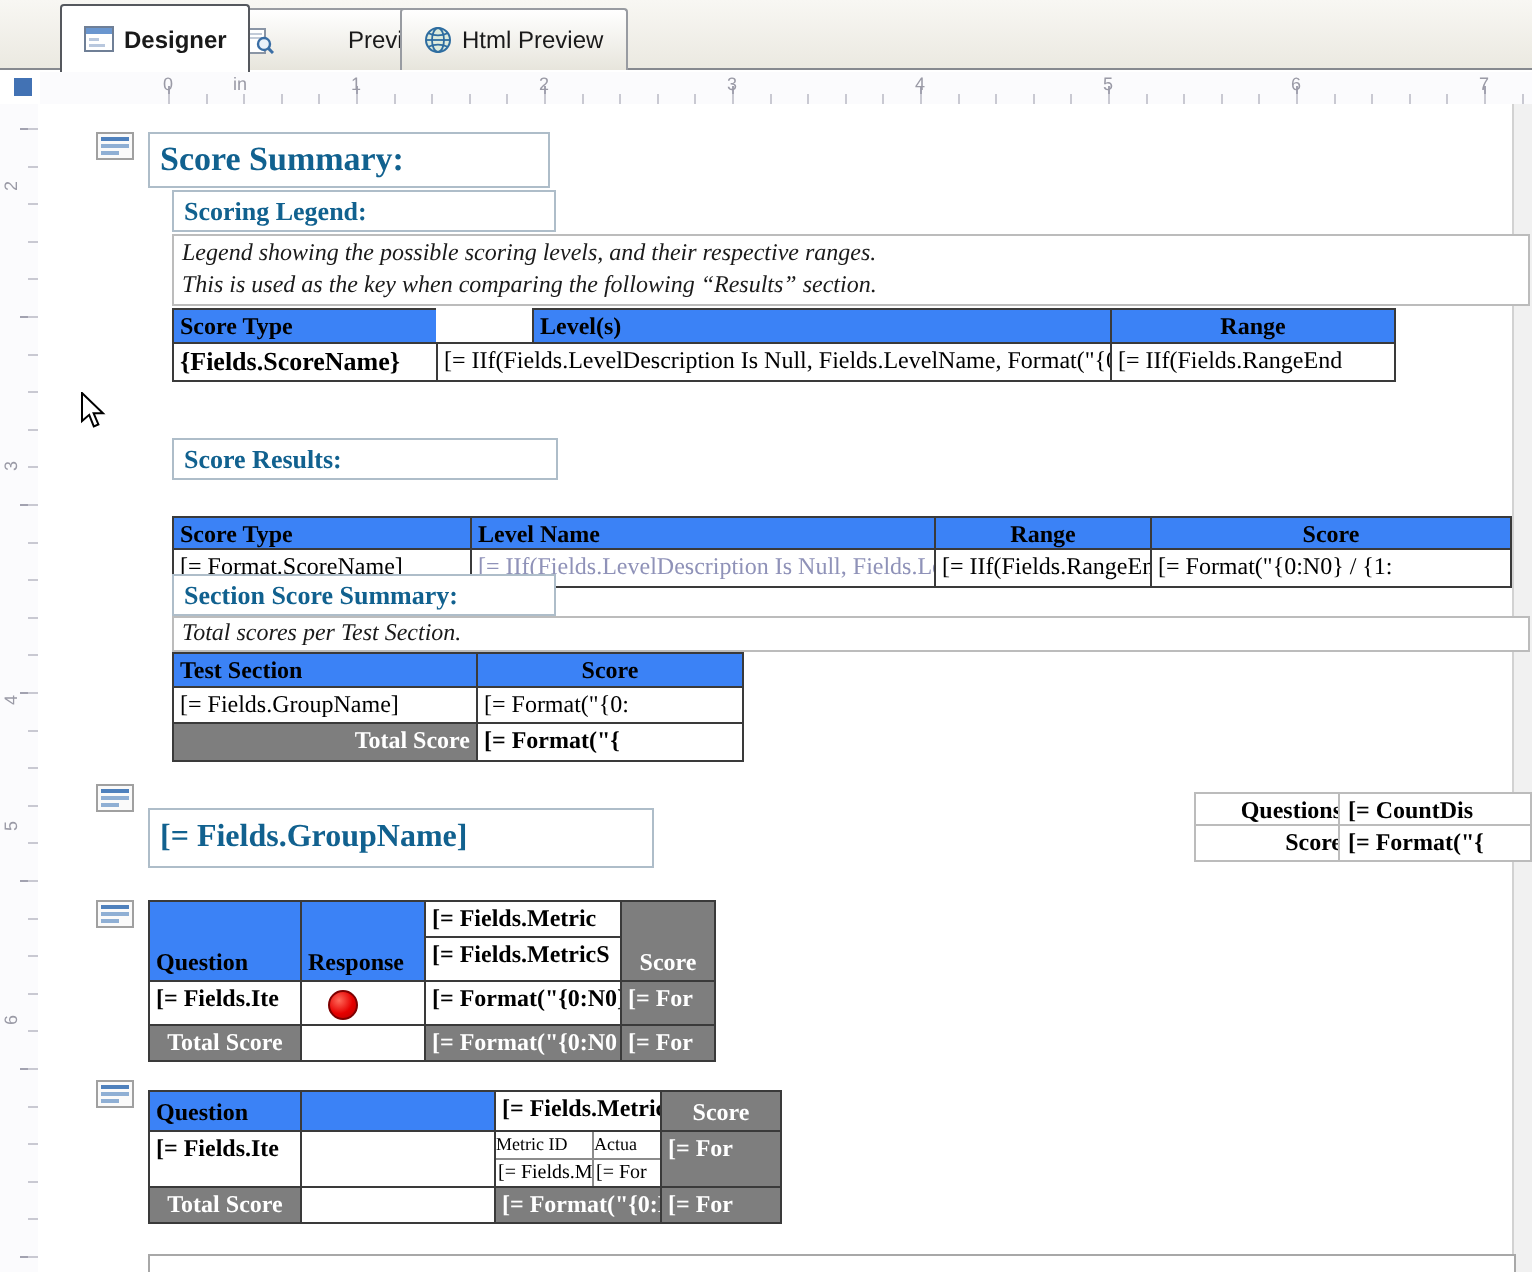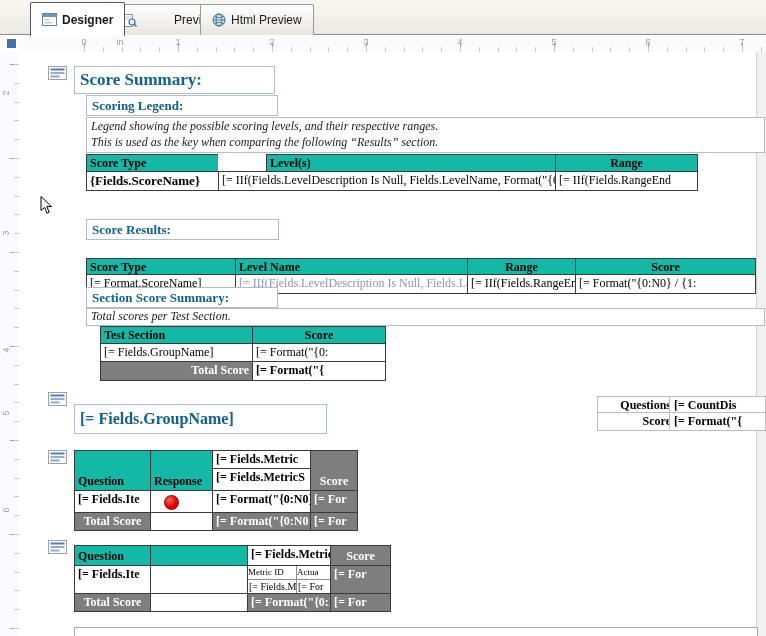--- a/index.html
+++ b/index.html
@@ -26,21 +26,21 @@
   .rgutter{position:absolute;left:757px;top:52px;width:9px;height:584px;background:#f1f1f1;}
 
   
   .hbox{position:absolute;border:1px solid #aebdc9;background:#fff;color:#11618f;font-family:"Liberation Serif","DejaVu Serif",serif;font-weight:bold;display:flex;align-items:center;padding:0 5px;white-space:nowrap;overflow:hidden;}
   .descbox{position:absolute;border:1px solid #bcbcbc;background:#fff;color:#1a1a1a;font-family:"Liberation Serif",serif;font-style:italic;font-size:12px;line-height:16px;padding:0 4px;overflow:hidden;white-space:nowrap;}
   .lvbox{position:absolute;border:1px solid #bcbcbc;background:#fff;font-family:"Liberation Serif",serif;font-size:12px;font-weight:bold;color:#000;display:flex;align-items:center;padding:0 4px;overflow:hidden;white-space:nowrap;}
   .lvbox.lab{justify-content:flex-end;}
 
   .rtable{position:absolute;border-right:1px solid #3a3a3a;border-bottom:1px solid #3a3a3a;}
   .cell{position:absolute;box-sizing:border-box;border-left:1px solid #3a3a3a;border-top:1px solid #3a3a3a;background:#fff;color:#000;font-family:"Liberation Serif",serif;font-size:12px;line-height:15px;padding:1px 3px;overflow:hidden;white-space:nowrap;}
-  .cell.hdr{background:#14b8a6;font-weight:bold;}
+  .cell.hdr{background:#3b82f6;font-weight:bold;}
   .cell.dark{background:#7e7e7e;color:#fff;font-weight:bold;}
   .cell.b{font-weight:bold;}
   .cell.c{text-align:center;}
   .cell.r{text-align:right;}
   .cell.bot{display:flex;align-items:flex-end;}
   .cell.botc{display:flex;align-items:flex-end;justify-content:center;}
   .cell.muted{color:#8f92b8;}
   .ncell{position:absolute;box-sizing:border-box;font-family:"Liberation Serif",serif;color:#000;overflow:hidden;white-space:nowrap;background:#fff;}
 
   .radio{position:absolute;width:13px;height:13px;border-radius:50%;background:radial-gradient(circle at 35% 32%,#ff6a5a 0%,#e60000 55%,#b30000 100%);border:1px solid #7d0000;}
@@ -178,21 +178,21 @@
     <div class="cell hdr c" style="left:489px;top:0;width:180px;height:16px;">Score</div>
     <div class="cell" style="left:0;top:16px;width:149px;height:19px;">[= Format.ScoreName]</div>
     <div class="cell muted" style="left:149px;top:16px;width:232px;height:19px;">[= IIf(Fields.LevelDescription Is Null, Fields.Le</div>
     <div class="cell" style="left:381px;top:16px;width:108px;height:19px;">[= IIf(Fields.RangeEnd</div>
     <div class="cell" style="left:489px;top:16px;width:180px;height:19px;">[= Format("{0:N0} / {1:</div>
   </div>
 
   <div class="hbox" style="left:86px;top:287px;width:180px;height:19px;font-size:13px;">Section Score Summary:</div>
   <div class="descbox" style="left:86px;top:308px;width:669px;height:16px;line-height:14px;">Total scores per Test Section.</div>
 
-  <div class="rtable" style="left:100px;top:326px;width:285px;height:54px;">
+  <div class="rtable" style="left:86px;top:326px;width:285px;height:54px;">
     <div class="cell hdr" style="left:0;top:0;width:152px;height:17px;">Test Section</div>
     <div class="cell hdr c" style="left:152px;top:0;width:133px;height:17px;">Score</div>
     <div class="cell" style="left:0;top:17px;width:152px;height:18px;">[= Fields.GroupName]</div>
     <div class="cell" style="left:152px;top:17px;width:133px;height:18px;">[= Format("{0:</div>
     <div class="cell dark r" style="left:0;top:35px;width:152px;height:19px;">Total Score</div>
     <div class="cell b" style="left:152px;top:35px;width:133px;height:19px;">[= Format("{</div>
   </div>
 
   <div class="hbox" style="left:74px;top:404px;width:241px;height:28px;font-size:16px;">[= Fields.GroupName]</div>
   <div class="lvbox lab" style="left:597px;top:396px;width:73px;height:17px;">Questions:</div>

